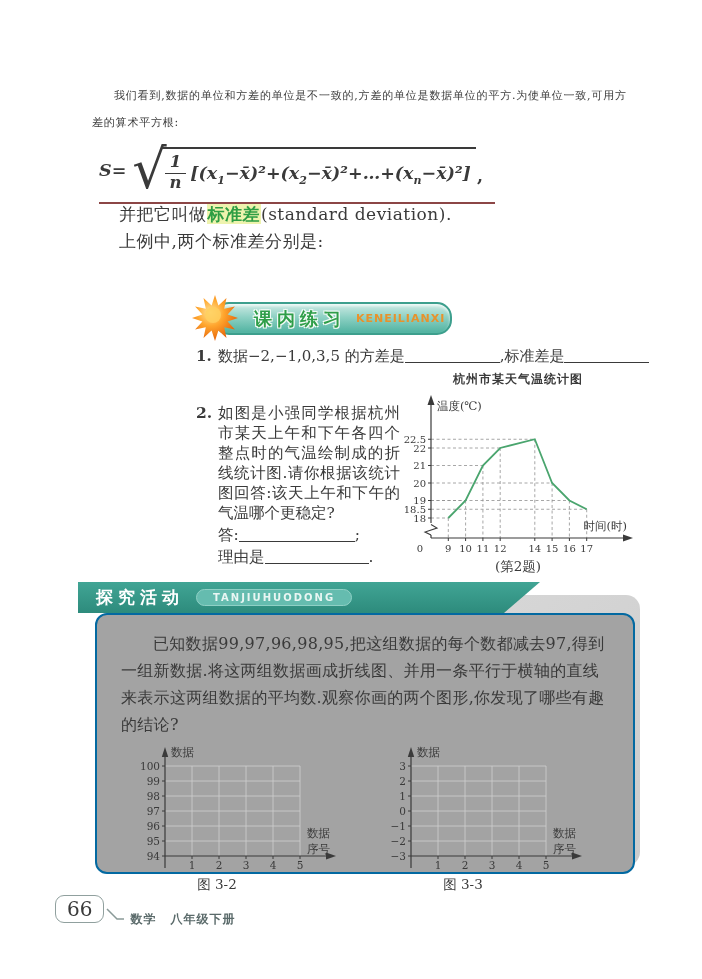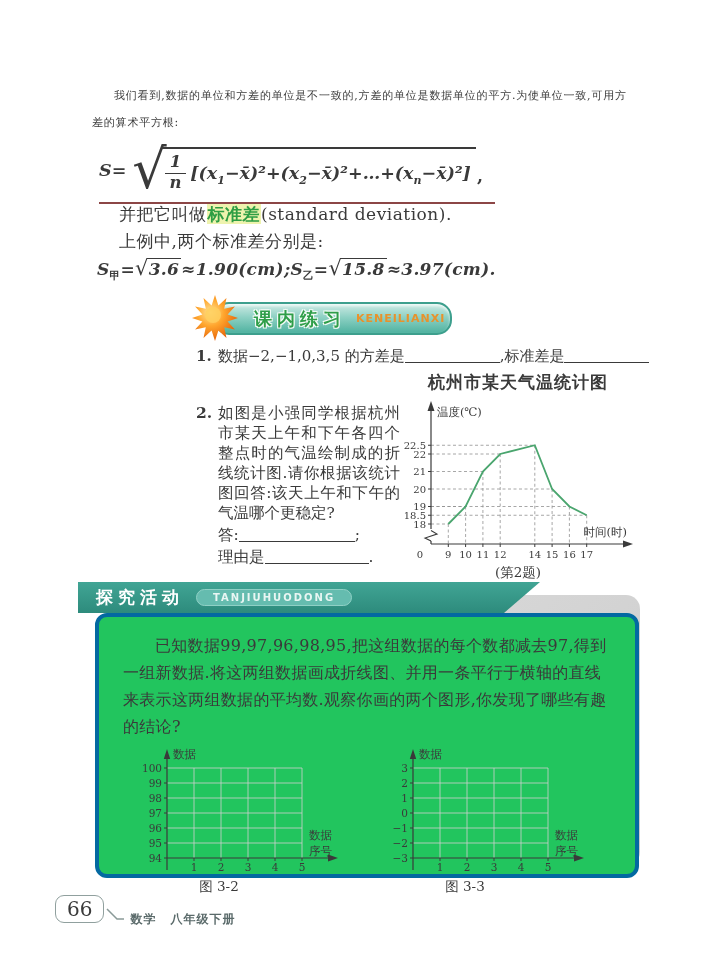--- a/index.html
+++ b/index.html
@@ -52,31 +52,31 @@
   .qbody { margin-left:22px; }
   .q1-line1 { white-space:nowrap; }
   .q2 .qbody { width:182px; text-align:justify; }
   .blank { display:inline-block; border-bottom:1.2px solid #3a3a3a; height:13px; vertical-align:-2px; }
   .b1 { width:95px; } .b2 { width:85px; }
   .b3 { width:116px; } .b4 { width:104px; }
   .answer-line { margin-top:2px; white-space:nowrap; }
 
   
   .chart { position:absolute; left:397px; top:371px; width:242px; }
-  .chart-title { text-align:center; font-size:17px; font-weight:bold; letter-spacing:1px; }
+  .chart-title { text-align:center; font-size:12px; font-weight:bold; letter-spacing:1px; }
   .chart-caption { text-align:center; font-size:13.5px; margin-top:0; }
   svg.plot { display:block; }
   svg text { font-family:"DejaVu Serif","Liberation Serif",serif; }
 
   
   .explore { position:absolute; left:78px; top:582px; width:566px; height:304px; }
   .e-shadow { position:absolute; left:40px; top:13px; width:522px; height:271px;
               background:linear-gradient(135deg,#e0e0e0,#cccccc); border-radius:14px; }
-  .e-card { position:absolute; left:17px; top:31px; width:536px; height:257px; background:#22c55e;
-            border:4px solid #0369a1; border-radius:12px; }
+  .e-card { position:absolute; left:17px; top:31px; width:536px; height:257px; background:#a3a3a3;
+            border:2px solid #0369a1; border-radius:12px; }
   .e-banner { position:absolute; left:0; top:0; width:462px; height:31px;
               background:linear-gradient(180deg,#41a595,#2d8b7c);
               clip-path:polygon(0 0,100% 0,calc(100% - 36px) 100%,0 100%);
               display:flex; align-items:center;text-align:right; }
   .e-title { margin-left:18px; color:#ffffff; font-weight:bold; font-size:17px; letter-spacing:5px;
              font-family:"DejaVu Sans","Liberation Sans",sans-serif; }
   .e-pinyin { margin-left:12px; background:#65bcaf; border:1px solid #8fd0c5; color:#e9f6f3;
               font-size:10px; font-weight:bold; letter-spacing:2px; padding:2px 16px; border-radius:11px;
               font-family:"DejaVu Sans","Liberation Sans",sans-serif; }
   .e-text { margin:15px 24px 4px; font-size:16px; line-height:27px; text-indent:2em; letter-spacing:0.3px; }
@@ -109,21 +109,20 @@
         </span>
         <span class="fbody"><span>[(x</span><sub class="fsub">1</sub><span>−x̄)²+(x</span><sub class="fsub">2</sub><span>−x̄)²+…+(x</span><sub class="fsub">n</sub><span>−x̄)²]</span></span>
       </span>
     <span class="ftail">,</span>
   </div>
 
   <div class="term-line"><span>并把它叫做</span><span class="term-highlight">标准差</span><span>(standard deviation).</span></div>
 
   <div class="upper-line">上例中,两个标准差分别是:</div>
 
-  <div class="results"><span>S</span><sub>甲</sub><span>=</span><span class="sqrt"><span class="rsign">√</span><span class="radicand">3.6</span></span><span>≈1.90(cm);</span><span>S</span><sub>乙</sub><span>=</span><span class="sqrt"><span class="rsign">√</span><span class="radicand">15.8</span></span><span>≈3.97(cm).</span></div>
 
   <div class="practice">
     <div class="p-pill">
       <span class="p-title">课内练习</span>
       <span class="p-pinyin">KENEILIANXI</span>
     </div>
     <svg class="p-star" width="48" height="48">
       <defs>
         <radialGradient id="starg" cx="40%" cy="38%" r="65%">
           <stop offset="0%" stop-color="#ffe79a"></stop>

